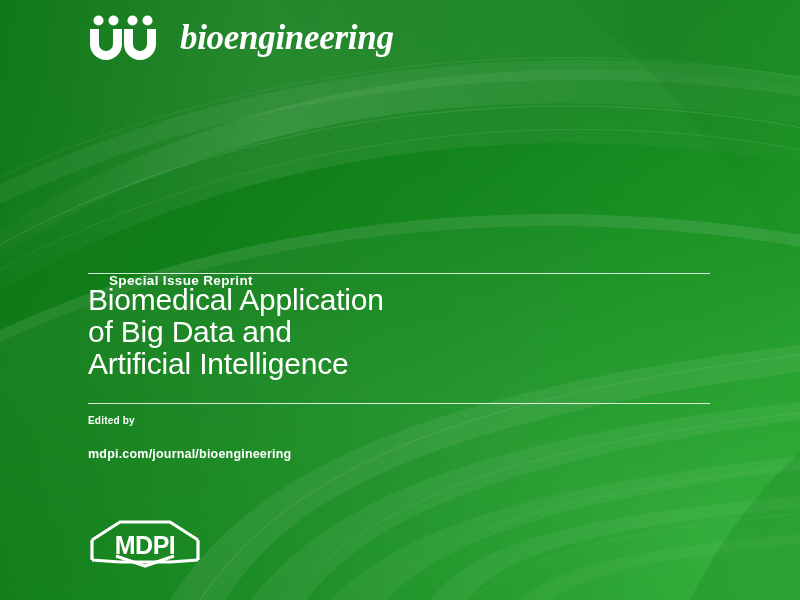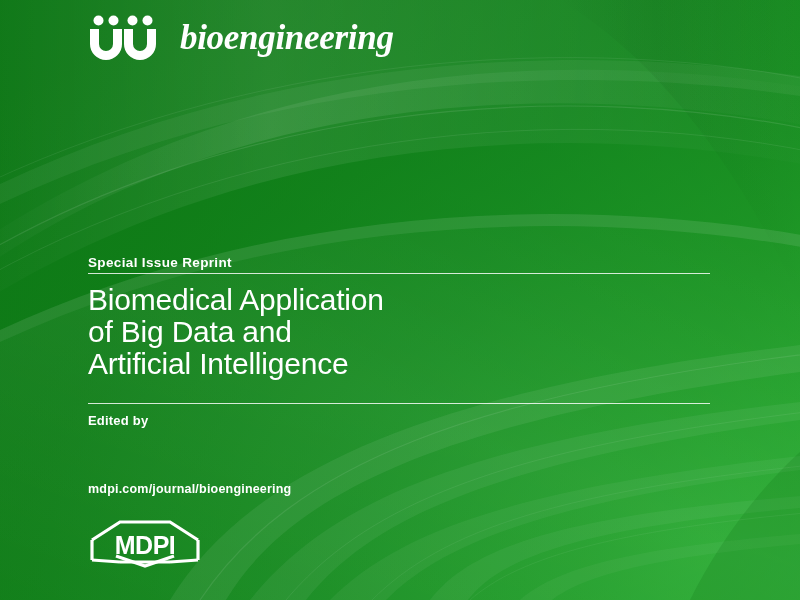--- a/index.html
+++ b/index.html
@@ -71,26 +71,26 @@
     color:#ffffff;
     font-size:30px;
     font-weight:400;
     line-height:32px;
     letter-spacing:-0.2px;
     white-space:pre-line;
   }
 
   .edited-label,
   .editors {
-    font-size:13px; font-weight:700; color:#ffffff;
+    font-size:10px; font-weight:700; color:#ffffff;
     letter-spacing:.2px; line-height:15px; white-space:nowrap;
   }
   .journal-url {
     font-size:12.5px; font-weight:700; color:#ffffff;
-    letter-spacing:.2px; white-space:nowrap;margin-top:35px;
+    letter-spacing:.2px; white-space:nowrap;
   }
 
   
   .publisher { position:absolute; left:86px; top:516px; width:118px; height:52px; }
   .publisher svg { display:block; width:118px; height:52px; }
 </style>
 </head>
 <body>
 
 <div id="cover">
@@ -159,21 +159,21 @@
 
           <circle cx="44.5" cy="6.5" r="5" fill="#ffffff"></circle>
           <circle cx="59.5" cy="6.5" r="5" fill="#ffffff"></circle>
           <path d="M 36,15 L 36,30 A 16,16 0 0 0 68,30 L 68,15 L 59,15 L 59,30
                    A 7,7 0 0 1 45,30 L 45,15 Z" fill="#ffffff"></path>
         </svg>
       </span>
       <span class="journal-name">bioengineering</span>
     </div>
 
-    <div class="block" style="top:255px;">
+    <div class="block" style="top:273px;margin-left:21px;">
       <div class="kicker">Special Issue Reprint</div>
     </div>
 
     <div class="block" style="top:273px;">
       <div class="rule"></div>
     </div>
 
     <div class="block" style="top:284px;">
       <h1 class="title">Biomedical Application
 of Big Data and

